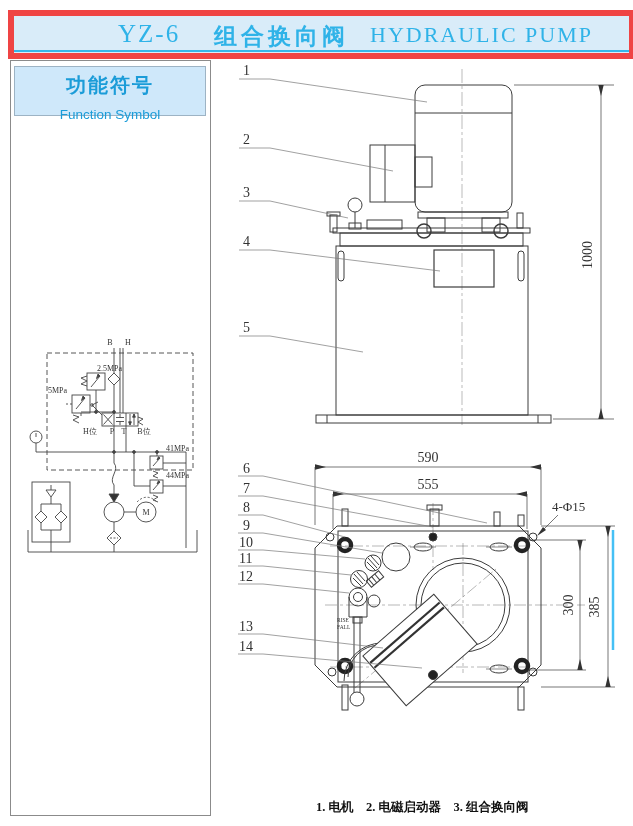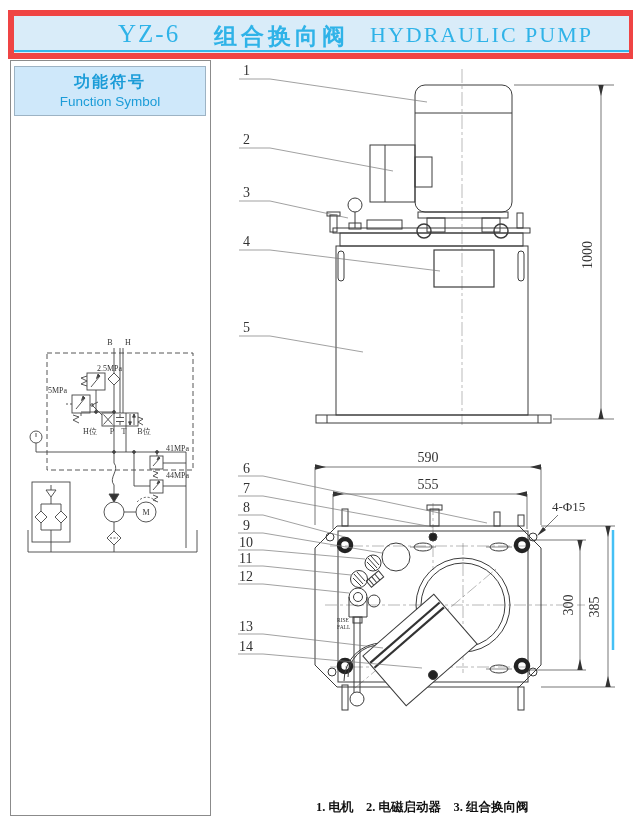--- a/index.html
+++ b/index.html
@@ -11,22 +11,22 @@
   #title-bar .rule{position:absolute;left:0;right:0;bottom:1px;height:2px;background:#35b6ea;}
   #title-bar span{position:absolute;color:#2fb3e8;white-space:nowrap;}
   #title-model{left:104px;top:4px;font-family:"Liberation Serif",serif;font-size:25px;letter-spacing:2px;}
   #title-cn{left:200px;top:5px;font-size:23px;font-weight:bold;letter-spacing:4px;font-family:"Liberation Serif",serif;}
   #title-en{left:356px;top:6px;font-family:"Liberation Serif",serif;font-size:22px;letter-spacing:2px;}
   
   #function-panel{position:absolute;left:10px;top:60px;width:199px;height:754px;
                   border:1px solid #8b8b8b;background:#fff;}
   #function-header{position:absolute;left:3px;top:5px;width:190px;height:48px;
                    background:#cfe8fa;border:1px solid #9db3c4;text-align:center;color:#1b9cd8;}
-  #function-header .cn{font-size:16px;font-weight:bold;margin-top:5px;letter-spacing:2px;}
-  #function-header .en{font-size:13.5px;margin-top:1px;}
+  #function-header .cn{font-size:20px;font-weight:bold;margin-top:5px;letter-spacing:2px;}
+  #function-header .en{font-size:13.5px;margin-top:8px;}
   
   #legend{position:absolute;left:298px;top:727px;width:335px;color:#111;
           font-family:"Liberation Serif",serif;font-weight:bold;font-size:12.5px;line-height:19.5px;white-space:pre;}
   #legend .l1{text-indent:18px;margin-top:32px;} #legend .l2{text-indent:8px;}
   svg{position:absolute;overflow:visible;}
   svg text{font-family:"Liberation Serif",serif;fill:#333;}
   .lbl{font-size:8px;} .dim{font-size:14px;} .co{font-size:14px;}
 </style>
 </head>
 <body>

